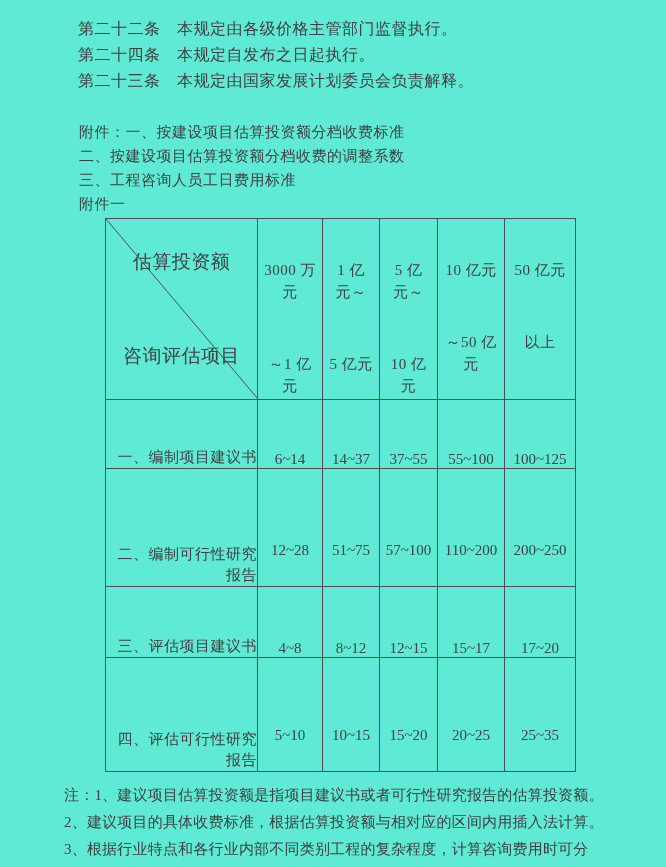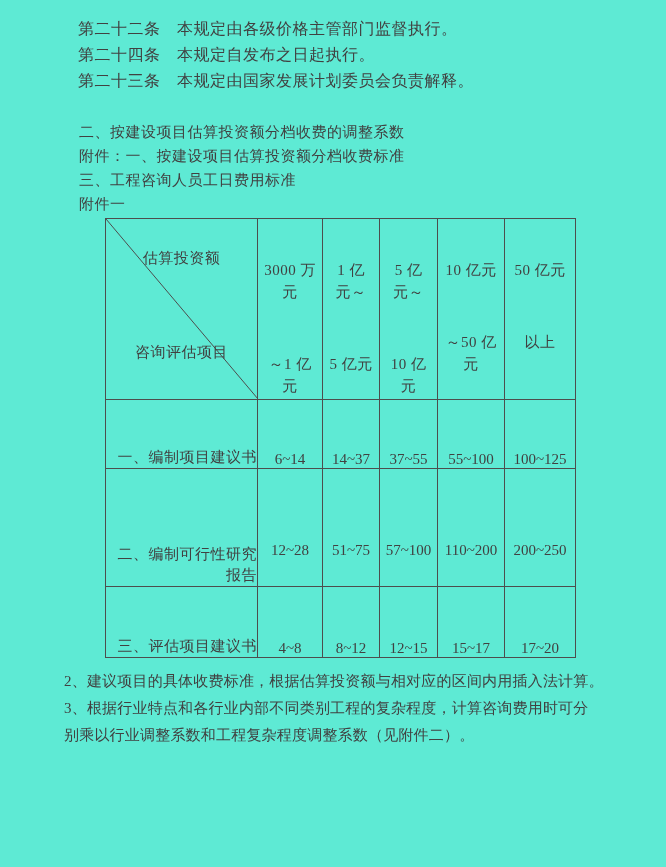--- a/index.html
+++ b/index.html
@@ -37,21 +37,21 @@
     padding:0;
     font-size:15px;
     color:#414141;
   }
   
   tr.hrow td { height:180px; vertical-align:top; }
   td.corner { position:relative; }
   td.corner svg { position:absolute; top:0; left:0; }
   .corner-top, .corner-bottom {
     position:absolute; left:0; right:0;
-    text-align:center; font-size:15px; letter-spacing:0.5px;
+    text-align:center; font-size:19px; letter-spacing:0.5px;
   }
   .corner-top { top:30px; }
   .corner-bottom { top:94px;margin-top:30px; }
   .hcell { text-align:center; }
   .htop, .hbot {
     white-space:pre-line;
     text-align:center;
     line-height:22px;
     letter-spacing:0.5px;
   }
@@ -88,22 +88,22 @@
 
 <div class="page">
 
   <div class="articles">
     <div>第二十二条　本规定由各级价格主管部门监督执行。</div>
     <div>第二十四条　本规定自发布之日起执行。</div>
     <div>第二十三条　本规定由国家发展计划委员会负责解释。</div>
   </div>
 
   <div class="attachments">
+    <div>附件：一、按建设项目估算投资额分档收费标准</div>
     <div>二、按建设项目估算投资额分档收费的调整系数</div>
-    <div>附件：一、按建设项目估算投资额分档收费标准</div>
     <div>三、工程咨询人员工日费用标准</div>
     <div>附件一</div>
   </div>
 
   <table class="fee">
     <colgroup>
       <col style="width:152px">
         <col style="width:65px">
         <col style="width:57px">
       <col style="width:58px">
@@ -176,22 +176,34 @@
           <div>三、评估项目建议书</div>
           <div></div>
         </td>
         <td class="val">4~8</td>
         <td class="val">8~12</td>
         <td class="val">12~15</td>
         <td class="val">15~17</td>
         <td class="val">17~20</td>
       </tr>
 
+      <tr class="r4 tall">
+        <td class="lbl">
+          <div>四、评估可行性研究</div>
+          <div>报告</div>
+        </td>
+        <td class="val">5~10</td>
+        <td class="val">10~15</td>
+        <td class="val">15~20</td>
+        <td class="val">20~25</td>
+        <td class="val">25~35</td>
+      </tr>
     </tbody>
   </table>
 
   <div class="notes">
+    <div>注：1、建议项目估算投资额是指项目建议书或者可行性研究报告的估算投资额。</div>
     <div>2、建议项目的具体收费标准，根据估算投资额与相对应的区间内用插入法计算。</div>
     <div>3、根据行业特点和各行业内部不同类别工程的复杂程度，计算咨询费用时可分</div>
     <div>别乘以行业调整系数和工程复杂程度调整系数（见附件二）。</div>
   </div>
 
 </div>
 
 </body></html>

